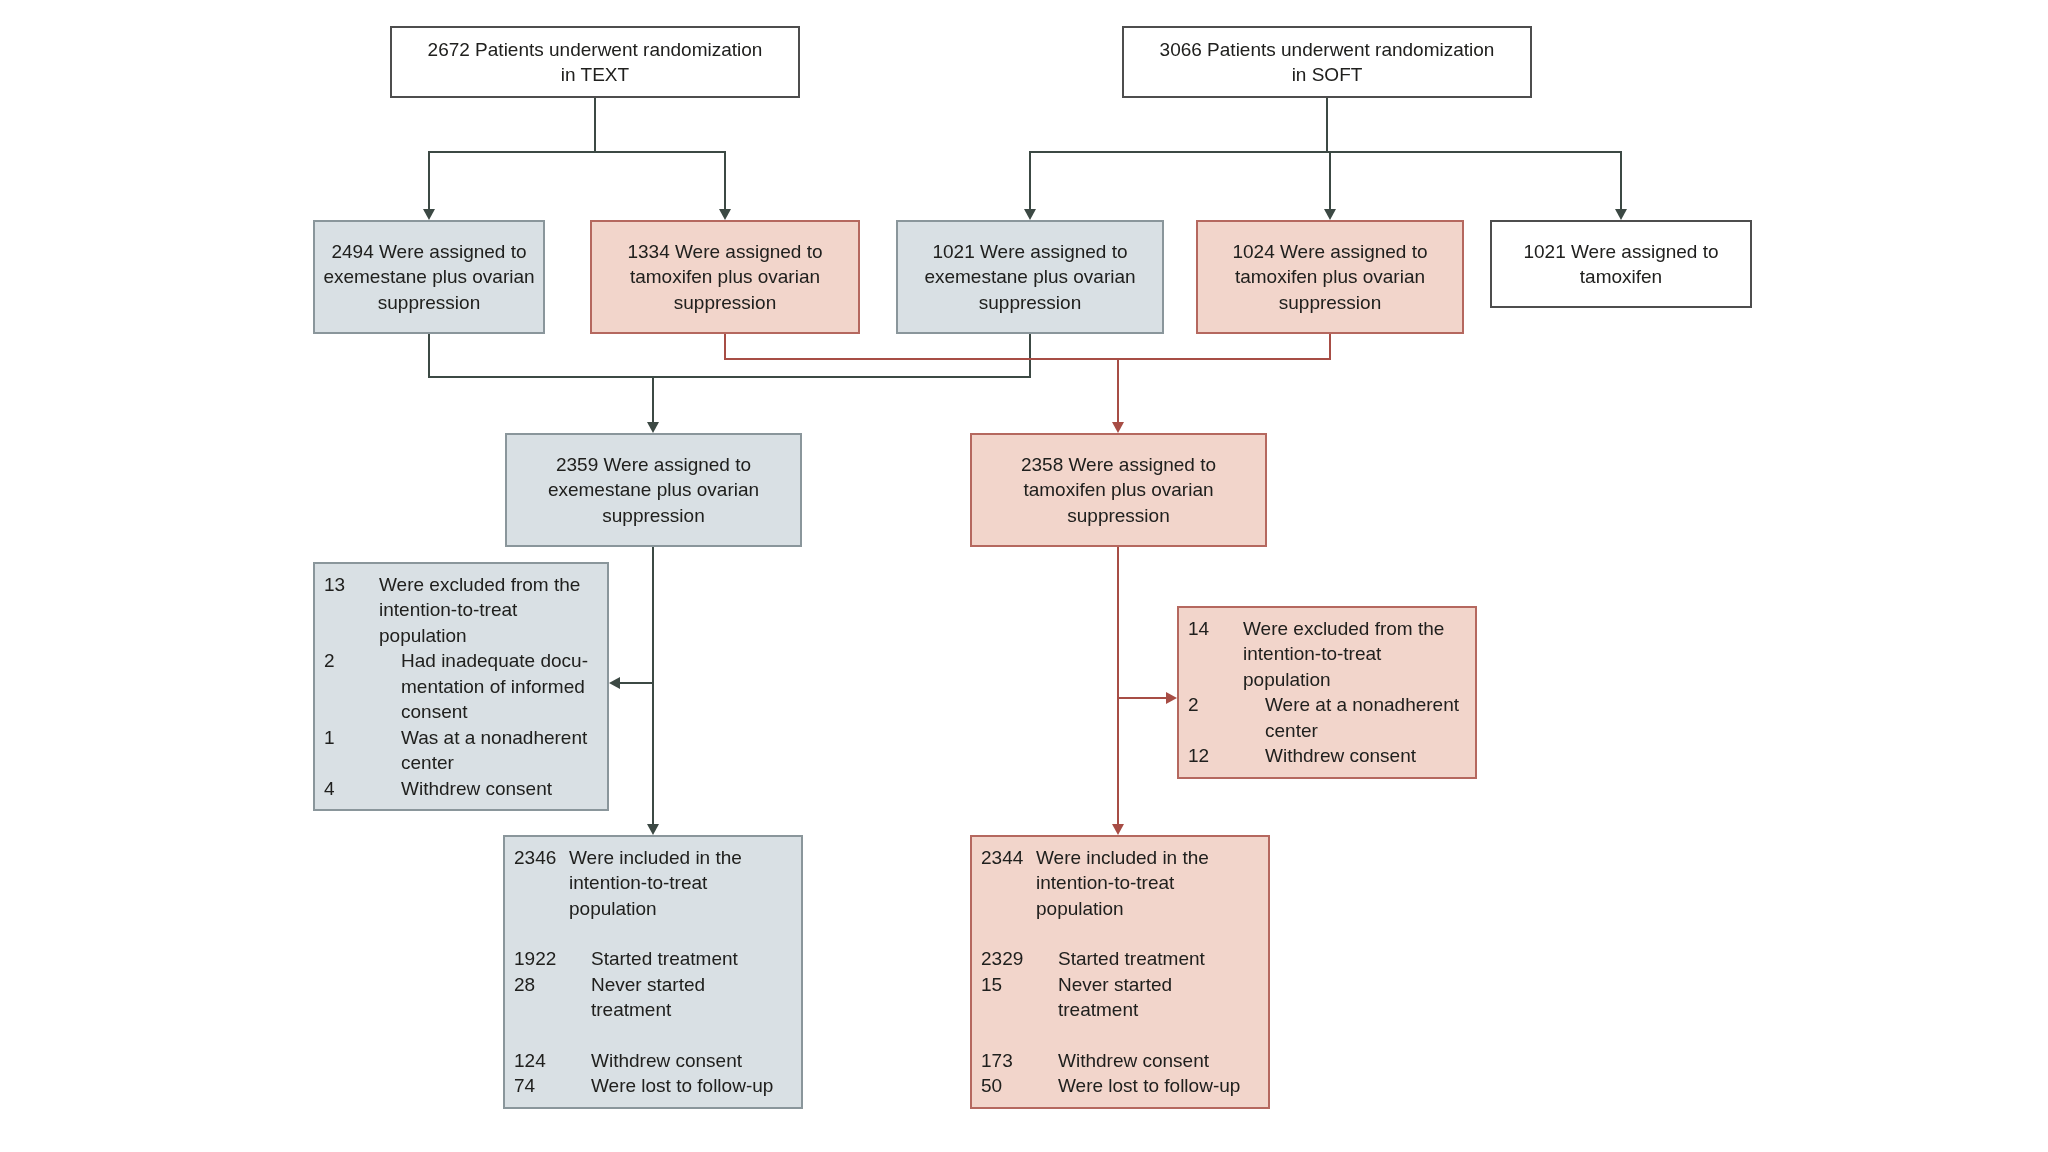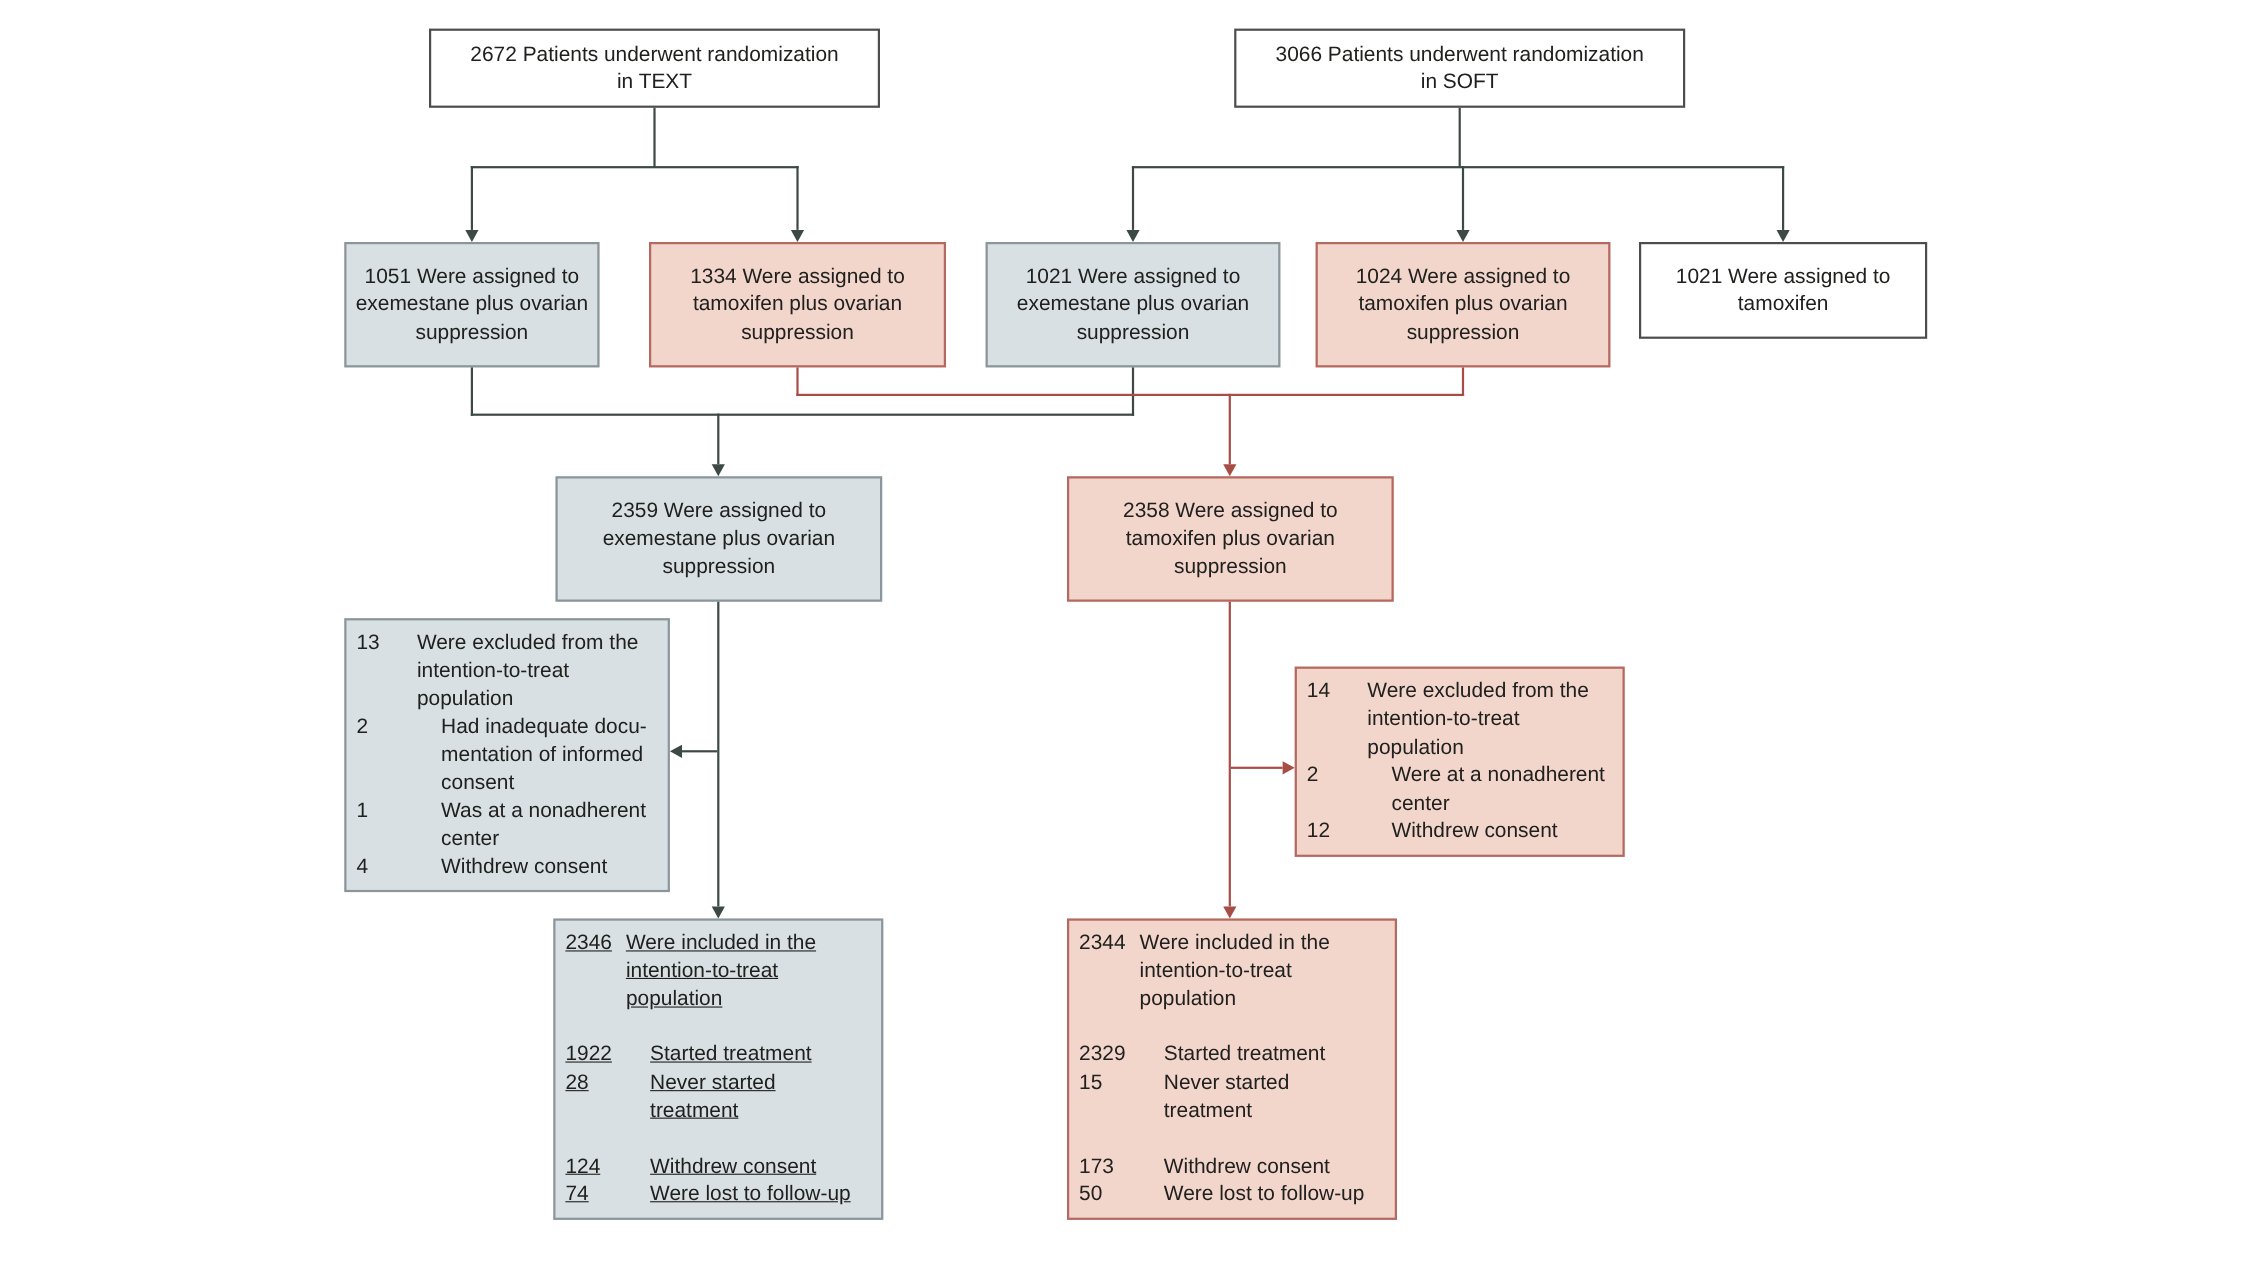--- a/index.html
+++ b/index.html
@@ -57,21 +57,21 @@
   <div class="line" style="left:1326px;top:98px;width:2px;height:54px;"></div>
   <div class="line" style="left:1029px;top:151px;width:593px;height:2px;"></div>
   <div class="line" style="left:1029px;top:151px;width:2px;height:58px;"></div>
   <div class="ah down" style="left:1024px;top:209px;"></div>
   <div class="line" style="left:1329px;top:151px;width:2px;height:58px;"></div>
   <div class="ah down" style="left:1324px;top:209px;"></div>
   <div class="line" style="left:1620px;top:151px;width:2px;height:58px;"></div>
   <div class="ah down" style="left:1615px;top:209px;"></div>
 
   <div class="box blue center" style="left:313px;top:220px;width:232px;height:114px;">
-    <div class="ctext">1051 Were assigned to
+    <div class="ctext">2494 Were assigned to
 exemestane plus ovarian
 suppression</div>
   </div>
   <div class="box pink center" style="left:590px;top:220px;width:270px;height:114px;">
     <div class="ctext">1334 Were assigned to
 tamoxifen plus ovarian
 suppression</div>
   </div>
   <div class="box blue center" style="left:896px;top:220px;width:268px;height:114px;">
     <div class="ctext">1021 Were assigned to
@@ -156,21 +156,21 @@
       <span class="num">2</span>
       <span class="txt">Were at a nonadherent
 center</span>
     </div>
     <div class="item sub">
       <span class="num">12</span>
       <span class="txt">Withdrew consent</span>
     </div>
   </div>
 
-  <div class="box blue list" style="left:503px;top:835px;width:300px;text-decoration:underline;">
+  <div class="box blue list" style="left:503px;top:835px;width:300px;">
     <div class="item">
       <span class="num">2346</span>
       <span class="txt">Were included in the
 intention-to-treat
 population</span>
     </div>
     <div class="group">
       <div class="item sub">
         <span class="num">1922</span>
         <span class="txt">Started treatment</span>

